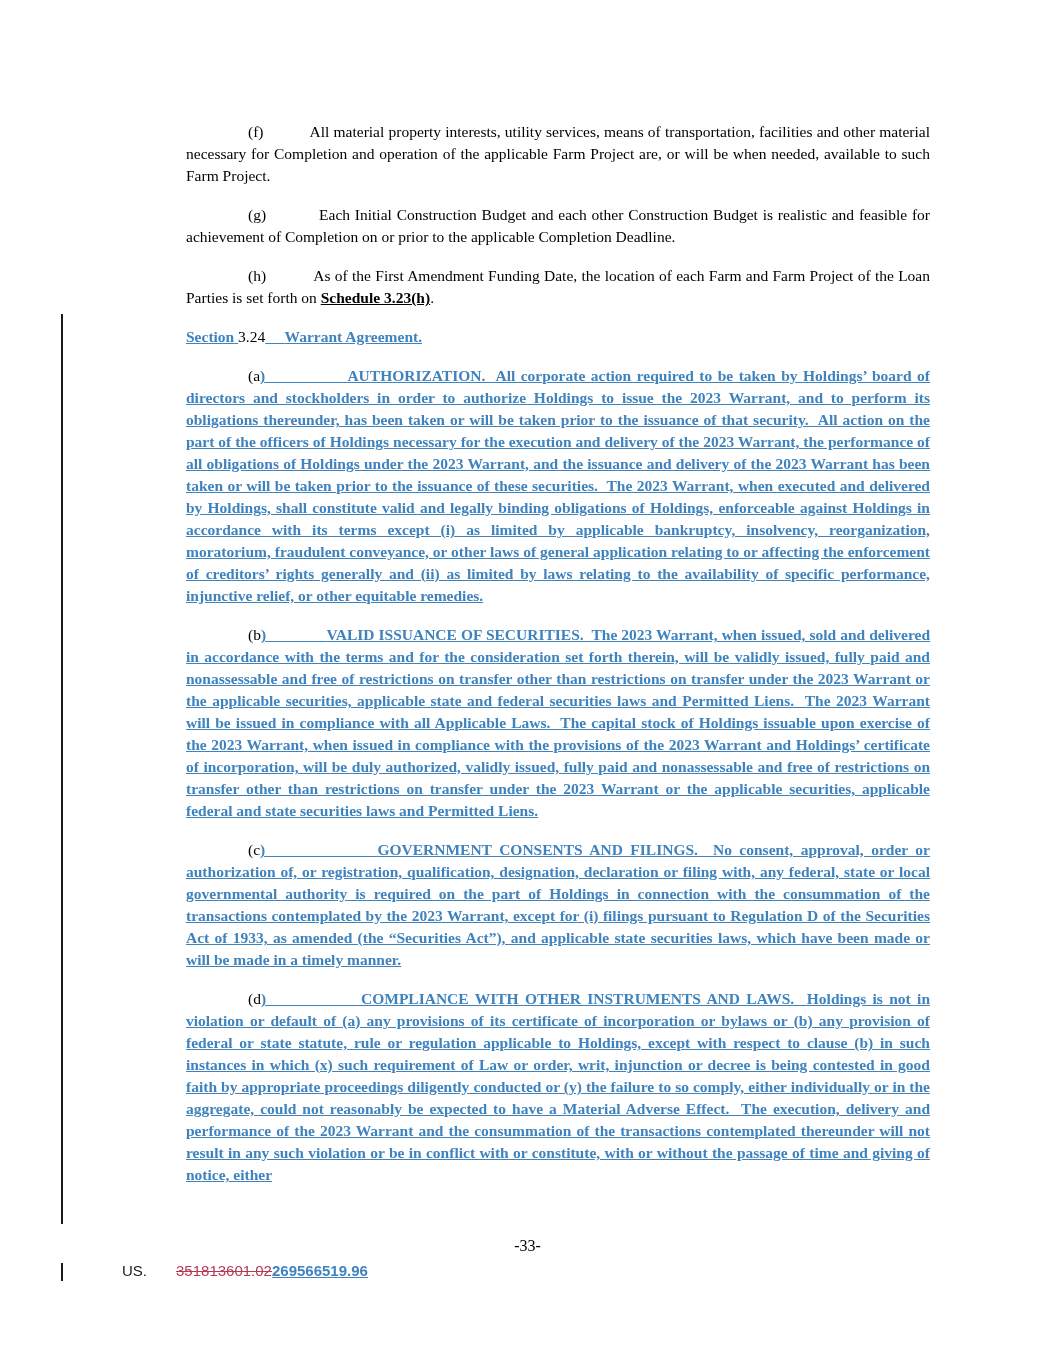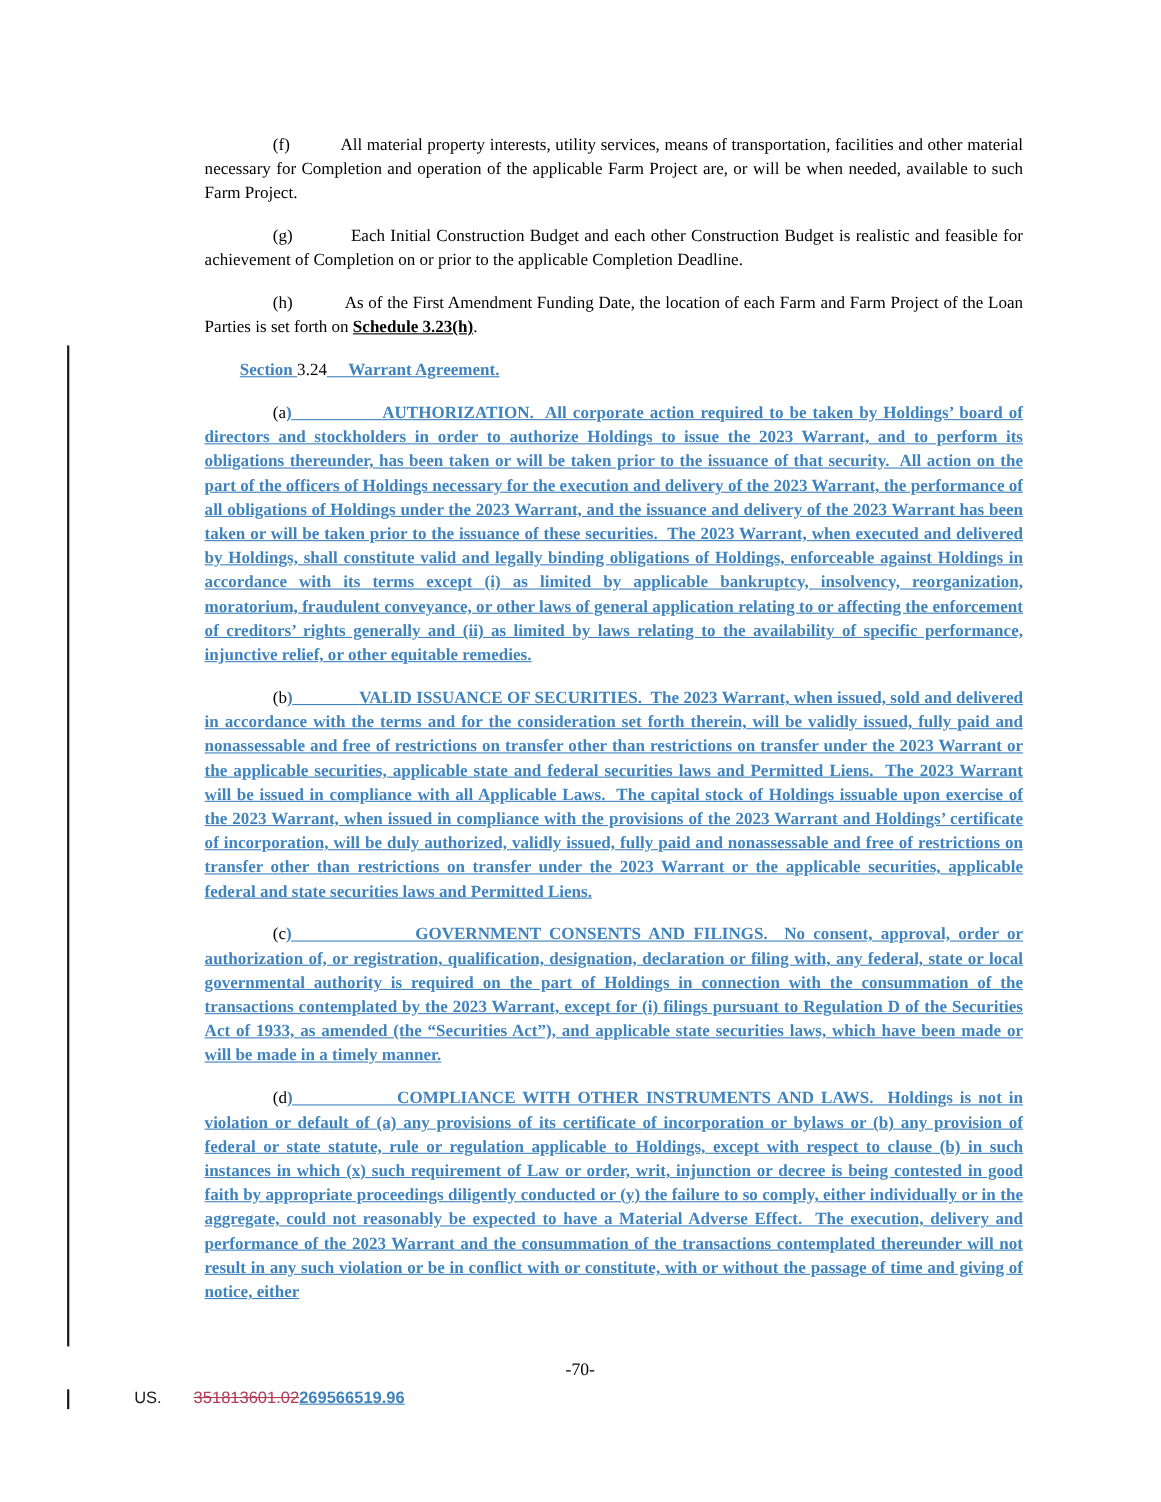--- a/index.html
+++ b/index.html
@@ -23,21 +23,21 @@
   .body-col {
     position: absolute;
     left: 186px;
     top: 121px;
     width: 744px;
     font-size: 15.5px;
     line-height: 22px;
     text-align: justify;
   }
   p.para { margin: 0 0 17px 0; text-indent: 62px; }
-  p.para.heading { text-indent: 0; margin-left: 32px; }
+  p.para.heading { text-indent: 0; }
   .ins { color: var(--ins, #3e82be); }
   .del { color: var(--del, #b23a55); text-decoration: line-through; margin-left: 29px; }
   .u   { text-decoration: underline; font-weight: bold; }
   .page-num {
     position: absolute;
     top: 1236px;
     left: 0;
     width: 1055px;
     text-align: center;
     font-size: 16px;
@@ -71,17 +71,17 @@
     <p class="para heading"><span class="ins u">Section</span><span class="ins u">&nbsp;</span><span>3.24</span><span class="ins u">&nbsp;&nbsp;&nbsp;&nbsp;&nbsp;</span><span class="ins u">Warrant Agreement.</span></p>
 
     <div id="paras-after">
         <p class="para insert"><span>(a</span><span class="ins u">)</span><span class="ins u">&nbsp;&nbsp;&nbsp;&nbsp;&nbsp;&nbsp;&nbsp;&nbsp;&nbsp;&nbsp;&nbsp;&nbsp;&nbsp;&nbsp;&nbsp;</span><span class="ins u">AUTHORIZATION.&nbsp; All corporate action required to be taken by Holdings’ board of directors and stockholders in order to authorize Holdings to issue the 2023 Warrant, and to perform its obligations thereunder, has been taken or will be taken prior to the issuance of that security.&nbsp; All action on the part of the officers of Holdings necessary for the execution and delivery of the 2023 Warrant, the performance of all obligations of Holdings under the 2023 Warrant, and the issuance and delivery of the 2023 Warrant has been taken or will be taken prior to the issuance of these securities.&nbsp; The 2023 Warrant, when executed and delivered by Holdings, shall constitute valid and legally binding obligations of Holdings, enforceable against Holdings in accordance with its terms except (i) as limited by applicable bankruptcy, insolvency, reorganization, moratorium, fraudulent conveyance, or other laws of general application relating to or affecting the enforcement of creditors’ rights generally and (ii) as limited by laws relating to the availability of specific performance, injunctive relief, or other equitable remedies.</span></p>
         <p class="para insert"><span>(b</span><span class="ins u">)</span><span class="ins u">&nbsp;&nbsp;&nbsp;&nbsp;&nbsp;&nbsp;&nbsp;&nbsp;&nbsp;&nbsp;&nbsp;&nbsp;&nbsp;&nbsp;&nbsp;</span><span class="ins u">VALID ISSUANCE OF SECURITIES.&nbsp; The 2023 Warrant, when issued, sold and delivered in accordance with the terms and for the consideration set forth therein, will be validly issued, fully paid and nonassessable and free of restrictions on transfer other than restrictions on transfer under the 2023 Warrant or the applicable securities, applicable state and federal securities laws and Permitted Liens.&nbsp; The 2023 Warrant will be issued in compliance with all Applicable Laws.&nbsp; The capital stock of Holdings issuable upon exercise of the 2023 Warrant, when issued in compliance with the provisions of the 2023 Warrant and Holdings’ certificate of incorporation, will be duly authorized, validly issued, fully paid and nonassessable and free of restrictions on transfer other than restrictions on transfer under the 2023 Warrant or the applicable securities, applicable federal and state securities laws and Permitted Liens.</span></p>
         <p class="para insert"><span>(c</span><span class="ins u">)</span><span class="ins u">&nbsp;&nbsp;&nbsp;&nbsp;&nbsp;&nbsp;&nbsp;&nbsp;&nbsp;&nbsp;&nbsp;&nbsp;&nbsp;&nbsp;&nbsp;</span><span class="ins u">GOVERNMENT CONSENTS AND FILINGS.&nbsp; No consent, approval, order or authorization of, or registration, qualification, designation, declaration or filing with, any federal, state or local governmental authority is required on the part of Holdings in connection with the consummation of the transactions contemplated by the 2023 Warrant, except for (i) filings pursuant to Regulation D of the Securities Act of 1933, as amended (the “Securities Act”), and applicable state securities laws, which have been made or will be made in a timely manner.</span></p>
         <p class="para insert"><span>(d</span><span class="ins u">)</span><span class="ins u">&nbsp;&nbsp;&nbsp;&nbsp;&nbsp;&nbsp;&nbsp;&nbsp;&nbsp;&nbsp;&nbsp;&nbsp;&nbsp;&nbsp;&nbsp;</span><span class="ins u">COMPLIANCE WITH OTHER INSTRUMENTS AND LAWS.&nbsp; Holdings is not in violation or default of (a) any provisions of its certificate of incorporation or bylaws or (b) any provision of federal or state statute, rule or regulation applicable to Holdings, except with respect to clause (b) in such instances in which (x) such requirement of Law or order, writ, injunction or decree is being contested in good faith by appropriate proceedings diligently conducted or (y) the failure to so comply, either individually or in the aggregate, could not reasonably be expected to have a Material Adverse Effect.&nbsp; The execution, delivery and performance of the 2023 Warrant and the consummation of the transactions contemplated thereunder will not result in any such violation or be in conflict with or constitute, with or without the passage of time and giving of notice, either</span></p>
       </div>
   </div>
 
-  <div class="page-num">-70-</div>
+  <div class="page-num">-33-</div>
 
   <div class="doc-id"><span>US.</span><span class="del">351813601.02</span><span class="ins u">269566519.96</span></div>
 
 </div>
 
 </body></html>

